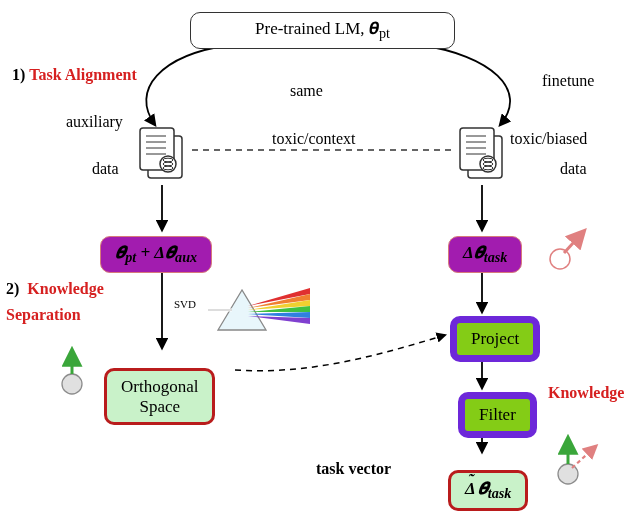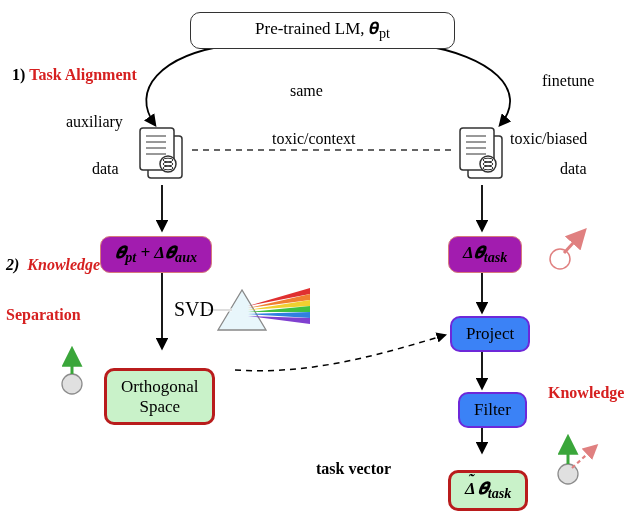--- a/index.html
+++ b/index.html
@@ -25,22 +25,22 @@
   .box.red-fill {
     background: #a21caf;
     border: 1px solid #d67a7a;
   }
   .box.green-fill {
     background: #c9f2c9;
     border: 3px solid #b91c1c;
     margin-top: 16px;
   }
   .box.grey-fill {
-    background: #3b82f6;
-    border: 2px solid #6d28d9;
+    background: #84cc16;
+    border: 7px solid #6d28d9;
     text-align: center;
   }
   .label {
     font-size: 16px;
     color: #000;
   }
   .label.red {
     color: #d62020;
   }
   .italic { font-style: italic; }
@@ -175,27 +175,27 @@
     <span>𝜽</span><sub>pt</sub><span> + Δ𝜽</span><sub>aux</sub>
   </span>
 </div>
 
 <div class="abs box red-fill" style="left:448px; top:236px;">
   <span class="italic bold">
     <span>Δ𝜽</span><sub>task</sub>
   </span>
 </div>
 
-<div class="abs" style="left:6px; top:256px;font-style:italic;">
+<div class="abs" style="left:6px; top:280px;">
   <span class="label bold">2)</span>
   <span class="label red bold" style="margin-left:4px;">Knowledge</span>
 </div>
 <div class="abs label red bold" style="left:6px; top:306px;">Separation</div>
 
-<div class="abs label" style="left:174px; top:298px; font-size:20px;">SVD</div>
+<div class="abs label" style="left:174px; top:298px; font-size:11px;">SVD</div>
 
 <div class="abs box green-fill" style="left:104px; top:352px; line-height:1.15;">
   <div>Orthogonal</div>
   <div>Space</div>
 </div>
 
 <div class="abs box grey-fill" style="left:450px; top:316px;">Project</div>
 
 <div class="abs box grey-fill" style="left:458px; top:392px;">Filter</div>
 

